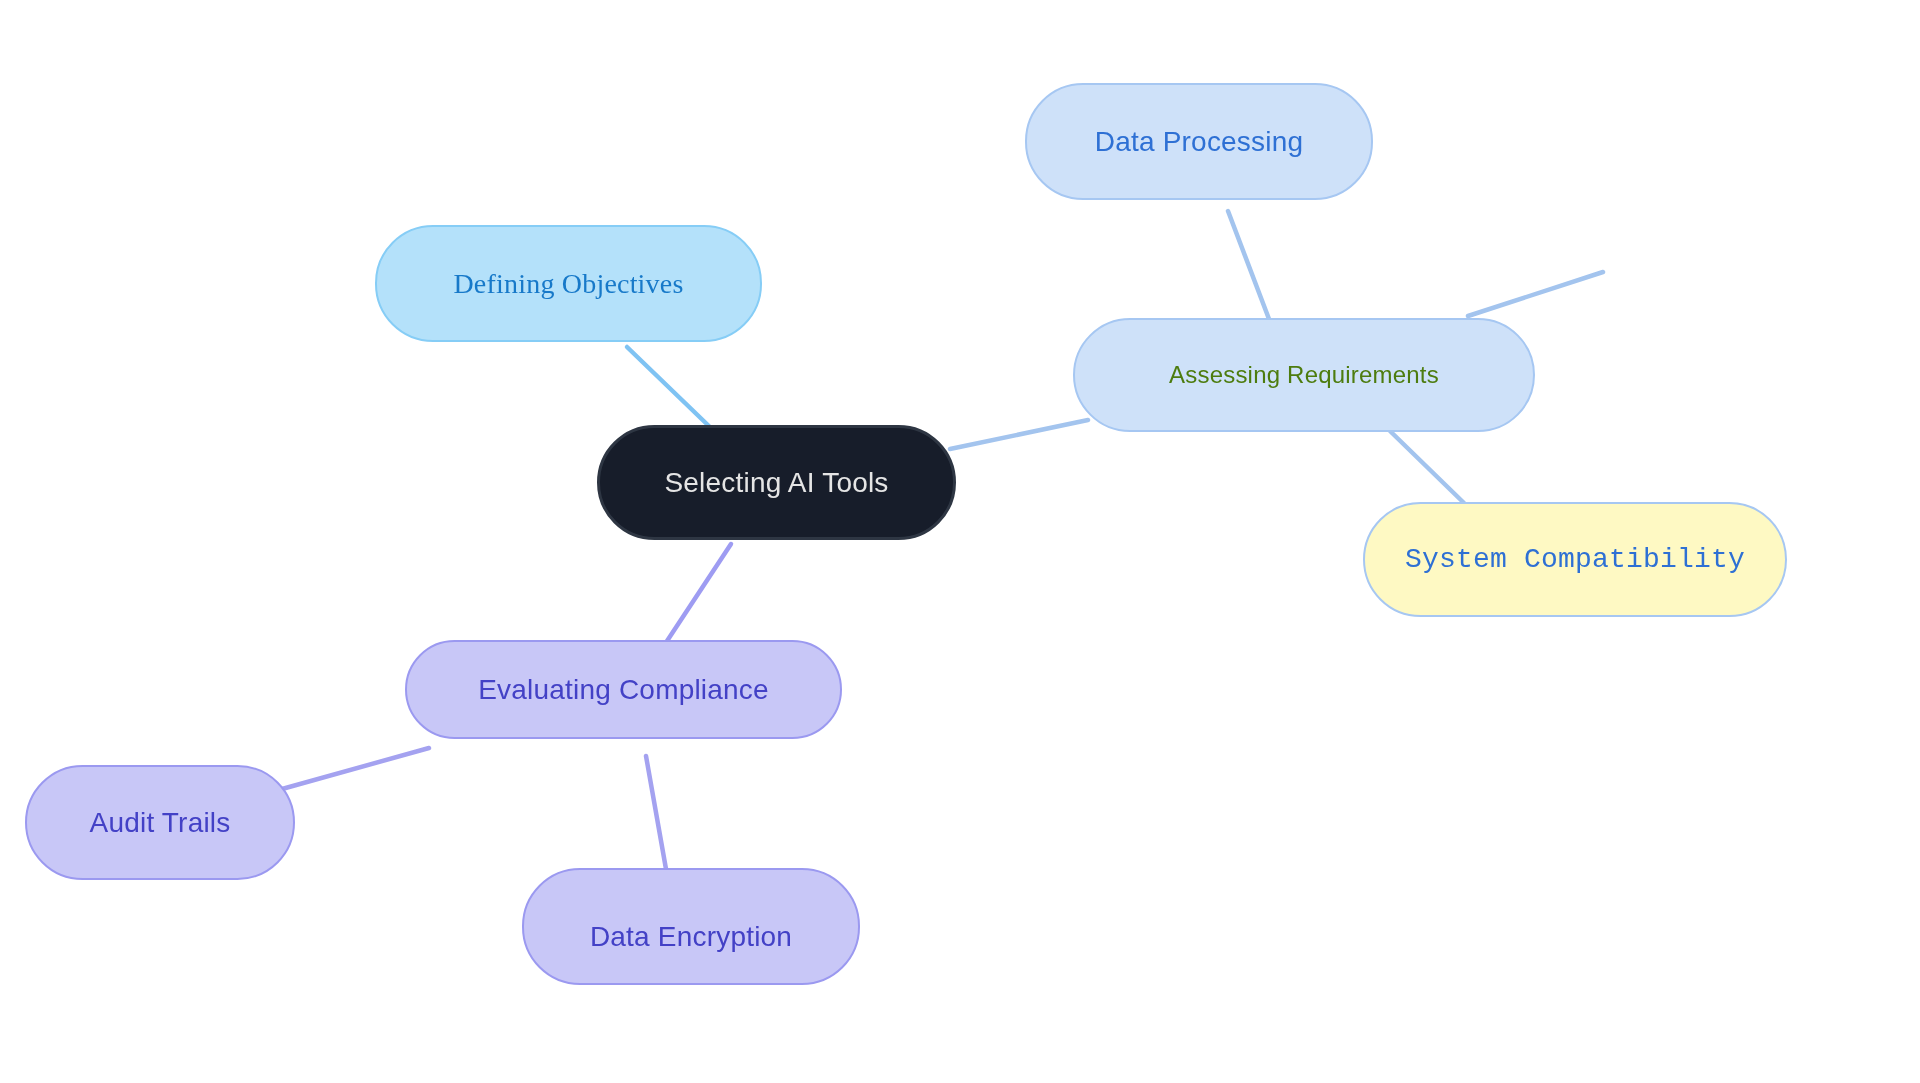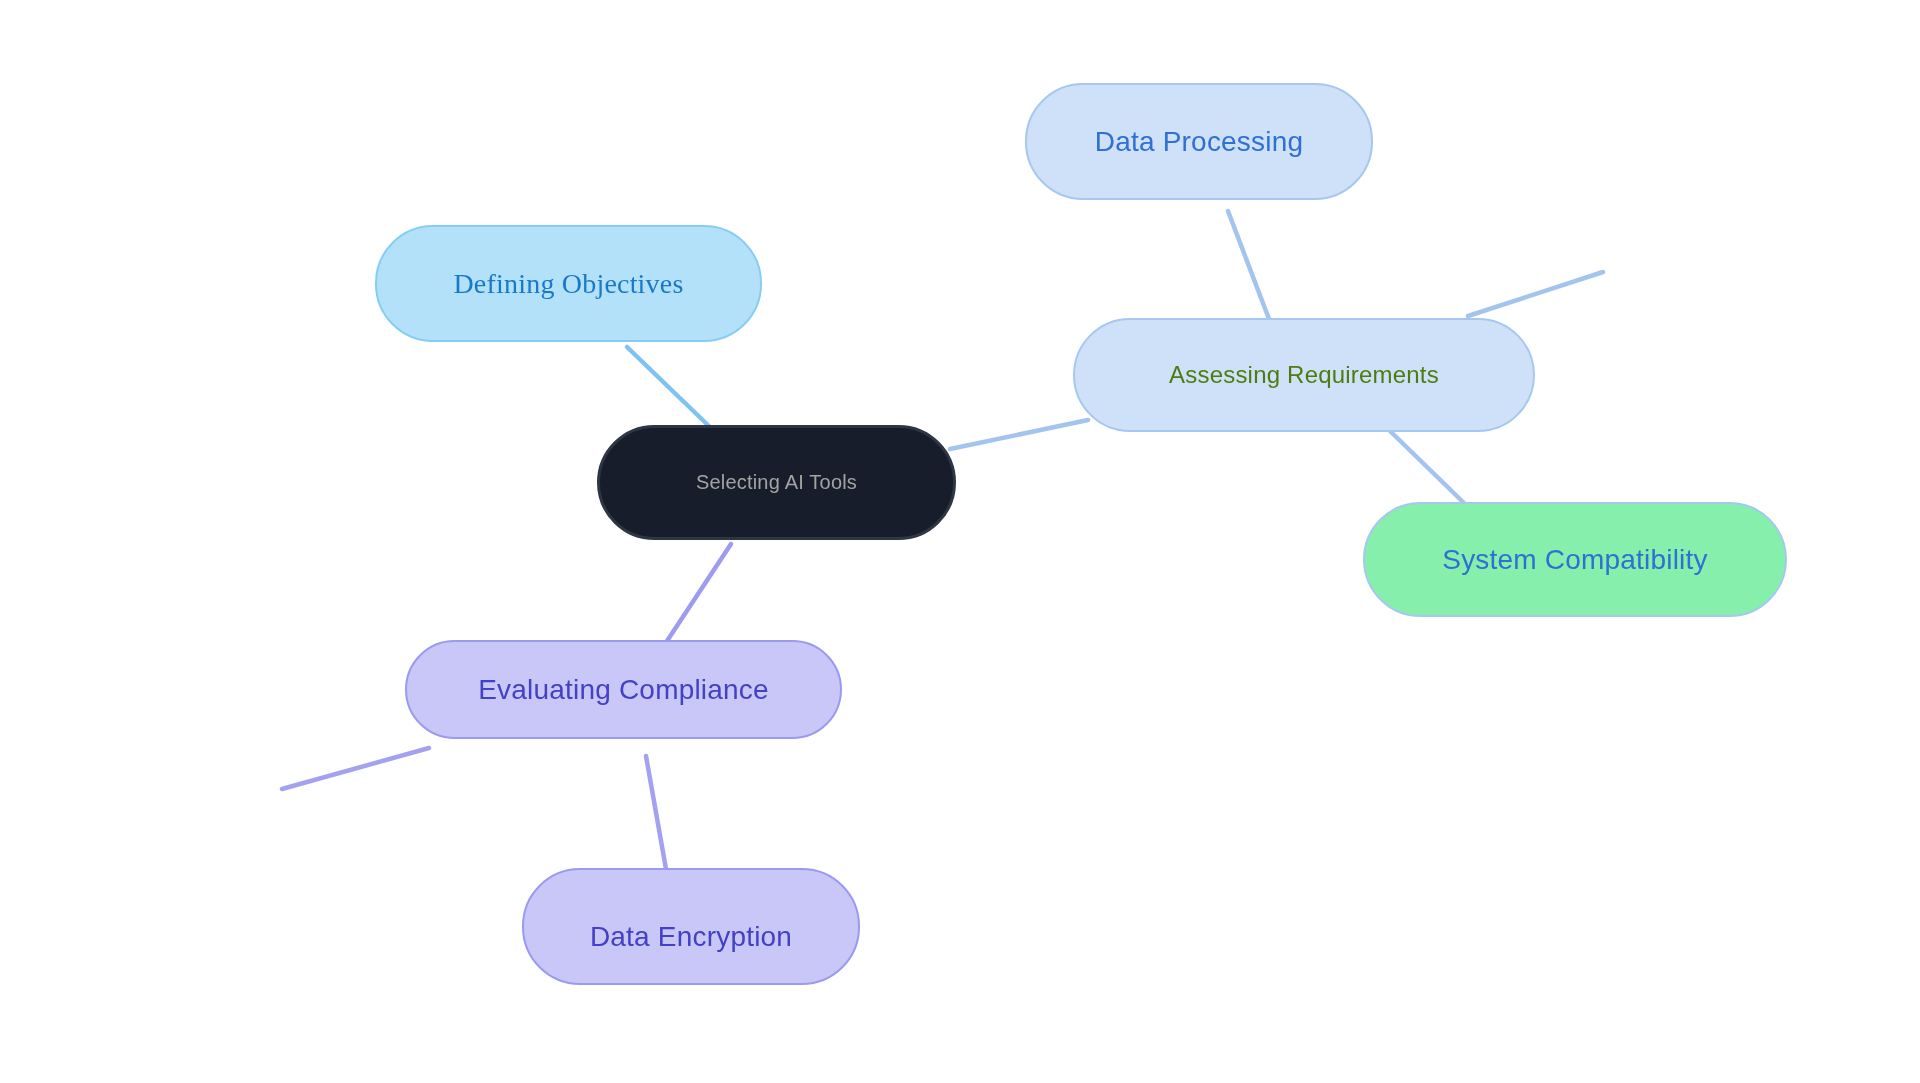--- a/index.html
+++ b/index.html
@@ -49,33 +49,36 @@
       <line x1="950" y1="449" x2="1088" y2="420" stroke="#a3c4ee" stroke-width="4.5" stroke-linecap="round"></line>
       <line x1="1269" y1="319" x2="1228" y2="211" stroke="#a3c4ee" stroke-width="4.5" stroke-linecap="round"></line>
       <line x1="1468" y1="316" x2="1603" y2="272" stroke="#a3c4ee" stroke-width="4.5" stroke-linecap="round"></line>
       <line x1="1390" y1="431" x2="1464" y2="503" stroke="#a3c4ee" stroke-width="4.5" stroke-linecap="round"></line>
       <line x1="731" y1="544" x2="667" y2="641" stroke="#9e9cf2" stroke-width="4.5" stroke-linecap="round"></line>
       <line x1="429" y1="748" x2="282" y2="789" stroke="#a4a2f0" stroke-width="4.5" stroke-linecap="round"></line>
       <line x1="646" y1="756" x2="666" y2="869" stroke="#a4a2f0" stroke-width="4.5" stroke-linecap="round"></line>
     </svg>
 
 <div class="node" style="left: 597px; top: 425px; width: 359px; height: 115px; background: rgb(23, 29, 42); border-color: rgb(46, 54, 67); border-width: 3px; border-radius: 58px;">
-      <span class="node-label" style="color: #a3a3a3; font-size: 20px;">Selecting AI Tools</span>
+      <span class="node-label" style="color: #e5e5e5; font-size: 28px;">Selecting AI Tools</span>
     </div>
     <div class="node" style="left: 375px; top: 225px; width: 387px; height: 117px; background: rgb(180, 225, 250); border-color: rgb(134, 205, 246); border-width: 2px; border-radius: 58px;">
       <span class="node-label" style="color: rgb(23, 121, 201); font-size: 28px; font-family: Liberation Serif, serif;">Defining Objectives</span>
     </div>
     <div class="node" style="left: 1025px; top: 83px; width: 348px; height: 117px; background: rgb(206, 225, 249); border-color: rgb(166, 199, 242); border-width: 2px; border-radius: 58px;">
       <span class="node-label" style="color: rgb(46, 112, 212); font-size: 28px;">Data Processing</span>
     </div>
     <div class="node" style="left: 1073px; top: 318px; width: 462px; height: 114px; background: rgb(206, 225, 249); border-color: rgb(166, 199, 242); border-width: 2px; border-radius: 58px;">
       <span class="node-label" style="color: #4d7c0f; font-size: 24px;">Assessing Requirements</span>
     </div>
-    <div class="node" style="left: 1363px; top: 502px; width: 424px; height: 115px; background: #86efac; border-color: rgb(166, 199, 242); border-width: 2px; border-radius: 58px;">
+    <div class="node" style="left: 1363px; top: 502px; width: 424px; height: 115px; background: #fef9c3; border-color: rgb(166, 199, 242); border-width: 2px; border-radius: 58px; font-family: Liberation Mono, monospace;">
       <span class="node-label" style="color: rgb(46, 112, 212); font-size: 28px;">System Compatibility</span>
     </div>
     <div class="node" style="left: 405px; top: 640px; width: 437px; height: 99px; background: rgb(200, 199, 247); border-color: rgb(155, 153, 240); border-width: 2px; border-radius: 58px;">
       <span class="node-label" style="color: rgb(67, 65, 198); font-size: 28px;">Evaluating Compliance</span>
+    </div>
+    <div class="node" style="left: 25px; top: 765px; width: 270px; height: 115px; background: rgb(200, 199, 247); border-color: rgb(155, 153, 240); border-width: 2px; border-radius: 58px;">
+      <span class="node-label" style="color: rgb(67, 65, 198); font-size: 28px;">Audit Trails</span>
     </div>
     <div class="node" style="left: 522px; top: 868px; width: 338px; height: 117px; background: rgb(200, 199, 247); border-color: rgb(155, 153, 240); border-width: 2px; border-radius: 58px;">
       <span class="node-label" style="color: rgb(67, 65, 198); font-size: 28px; margin-top: 20px;">Data Encryption</span>
     </div>
   </div>
 
 </body></html>

